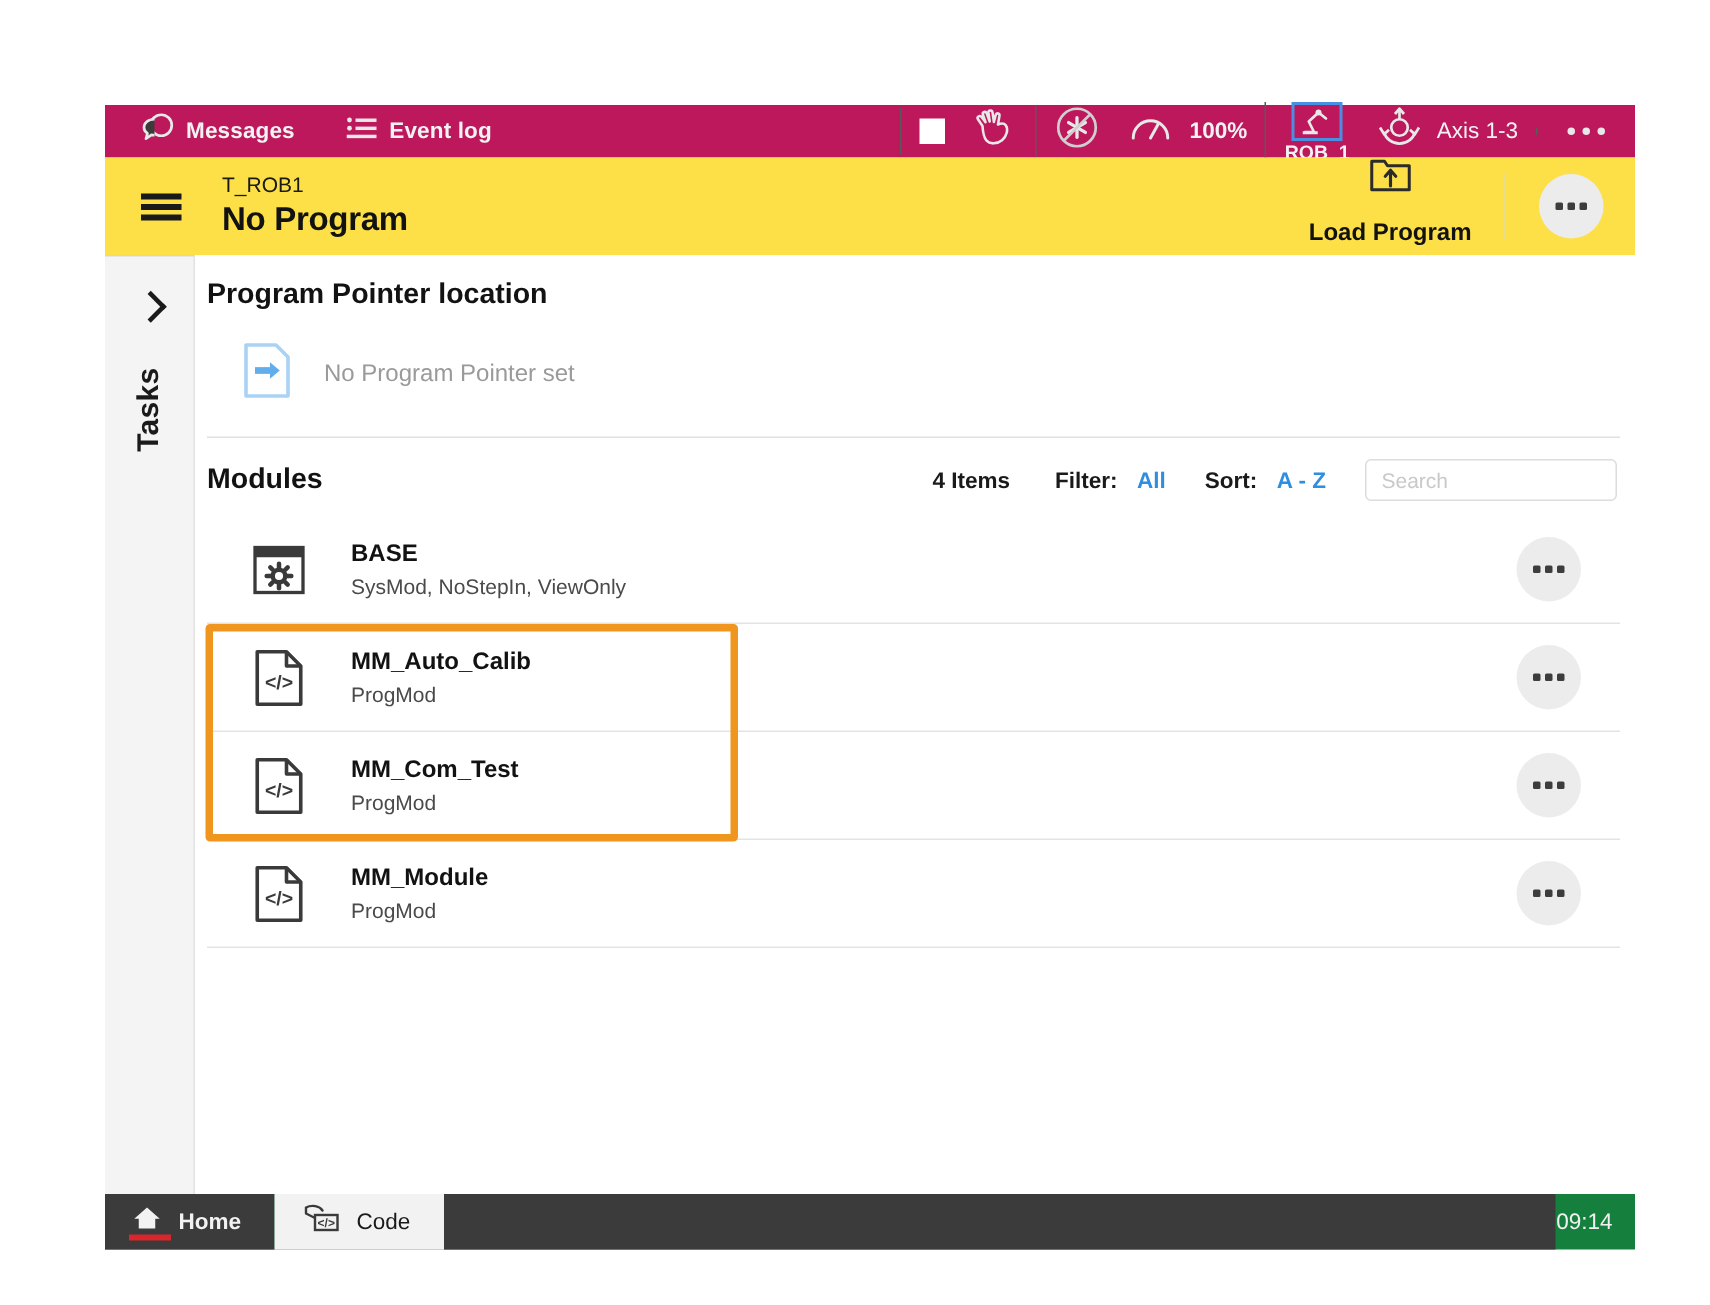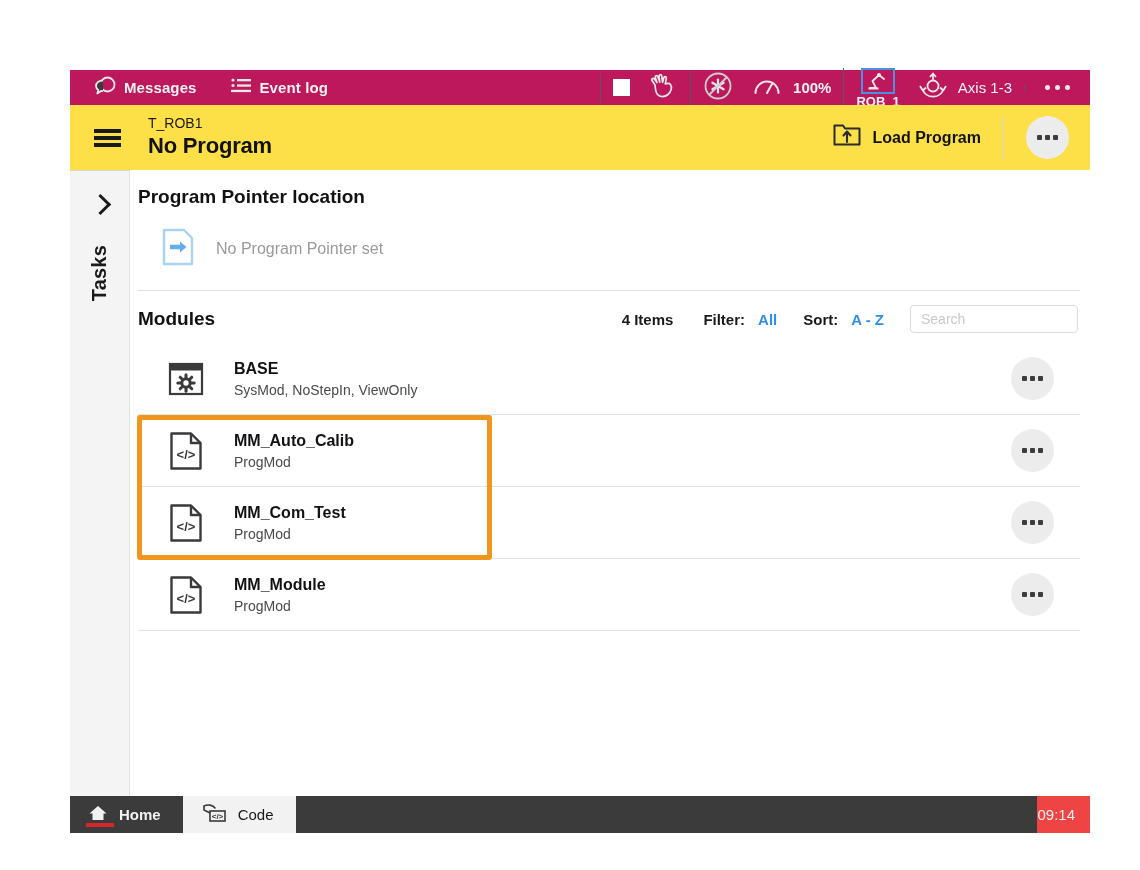--- a/index.html
+++ b/index.html
@@ -156,20 +156,21 @@
     align-items: center;
     flex: none;
     height: 100%;
   }
   .load-btn {
     display: flex;
     align-items: center;
     gap: 12px;
     padding: 0 22px 0 8px;
     height: 100%;
+    flex-direction: column;
   }
   .load-label {
     font-size: 16px;
     font-weight: bold;
     color: #121212;
   }
   .hdr-sep {
     width: 1px;
     height: 44px;
     background: #d8d8d8;
@@ -362,21 +363,21 @@
     position: absolute;
     border: 5px solid #f0961e;
     border-radius: 3px;
     pointer-events: none;
     box-sizing: border-box;
   }
 
   
   .taskbar {
     height: 37px;
-    background: #ef4444;
+    background: #15803d;
     display: flex;
     align-items: stretch;
     flex: none;
   }
   .tb-tab {
     display: flex;
     align-items: center;
     gap: 11px;
     padding: 0 22px 0 18px;
     position: relative;

